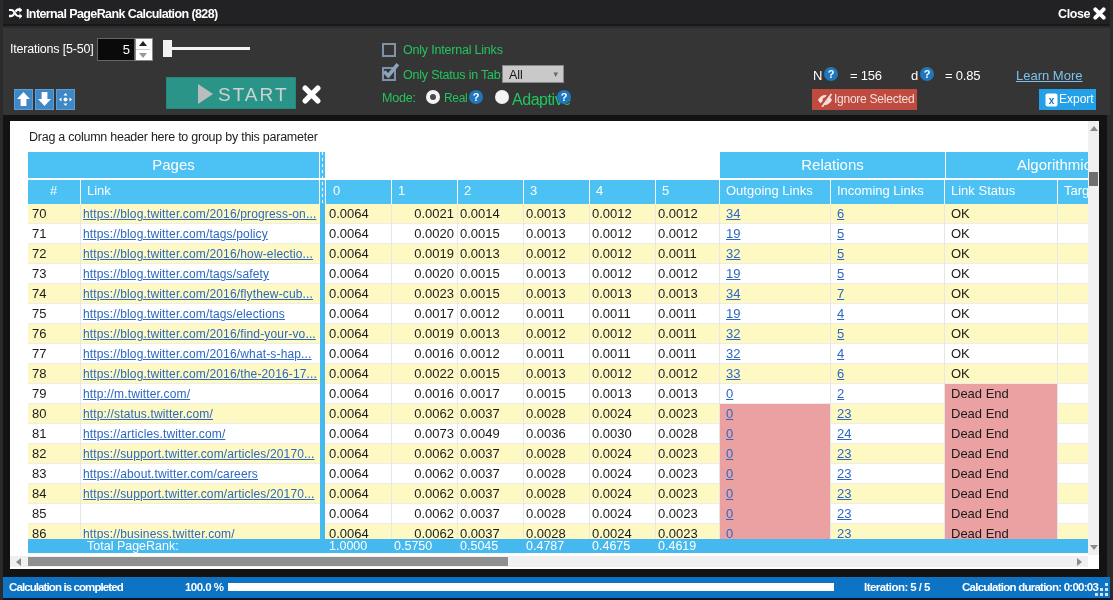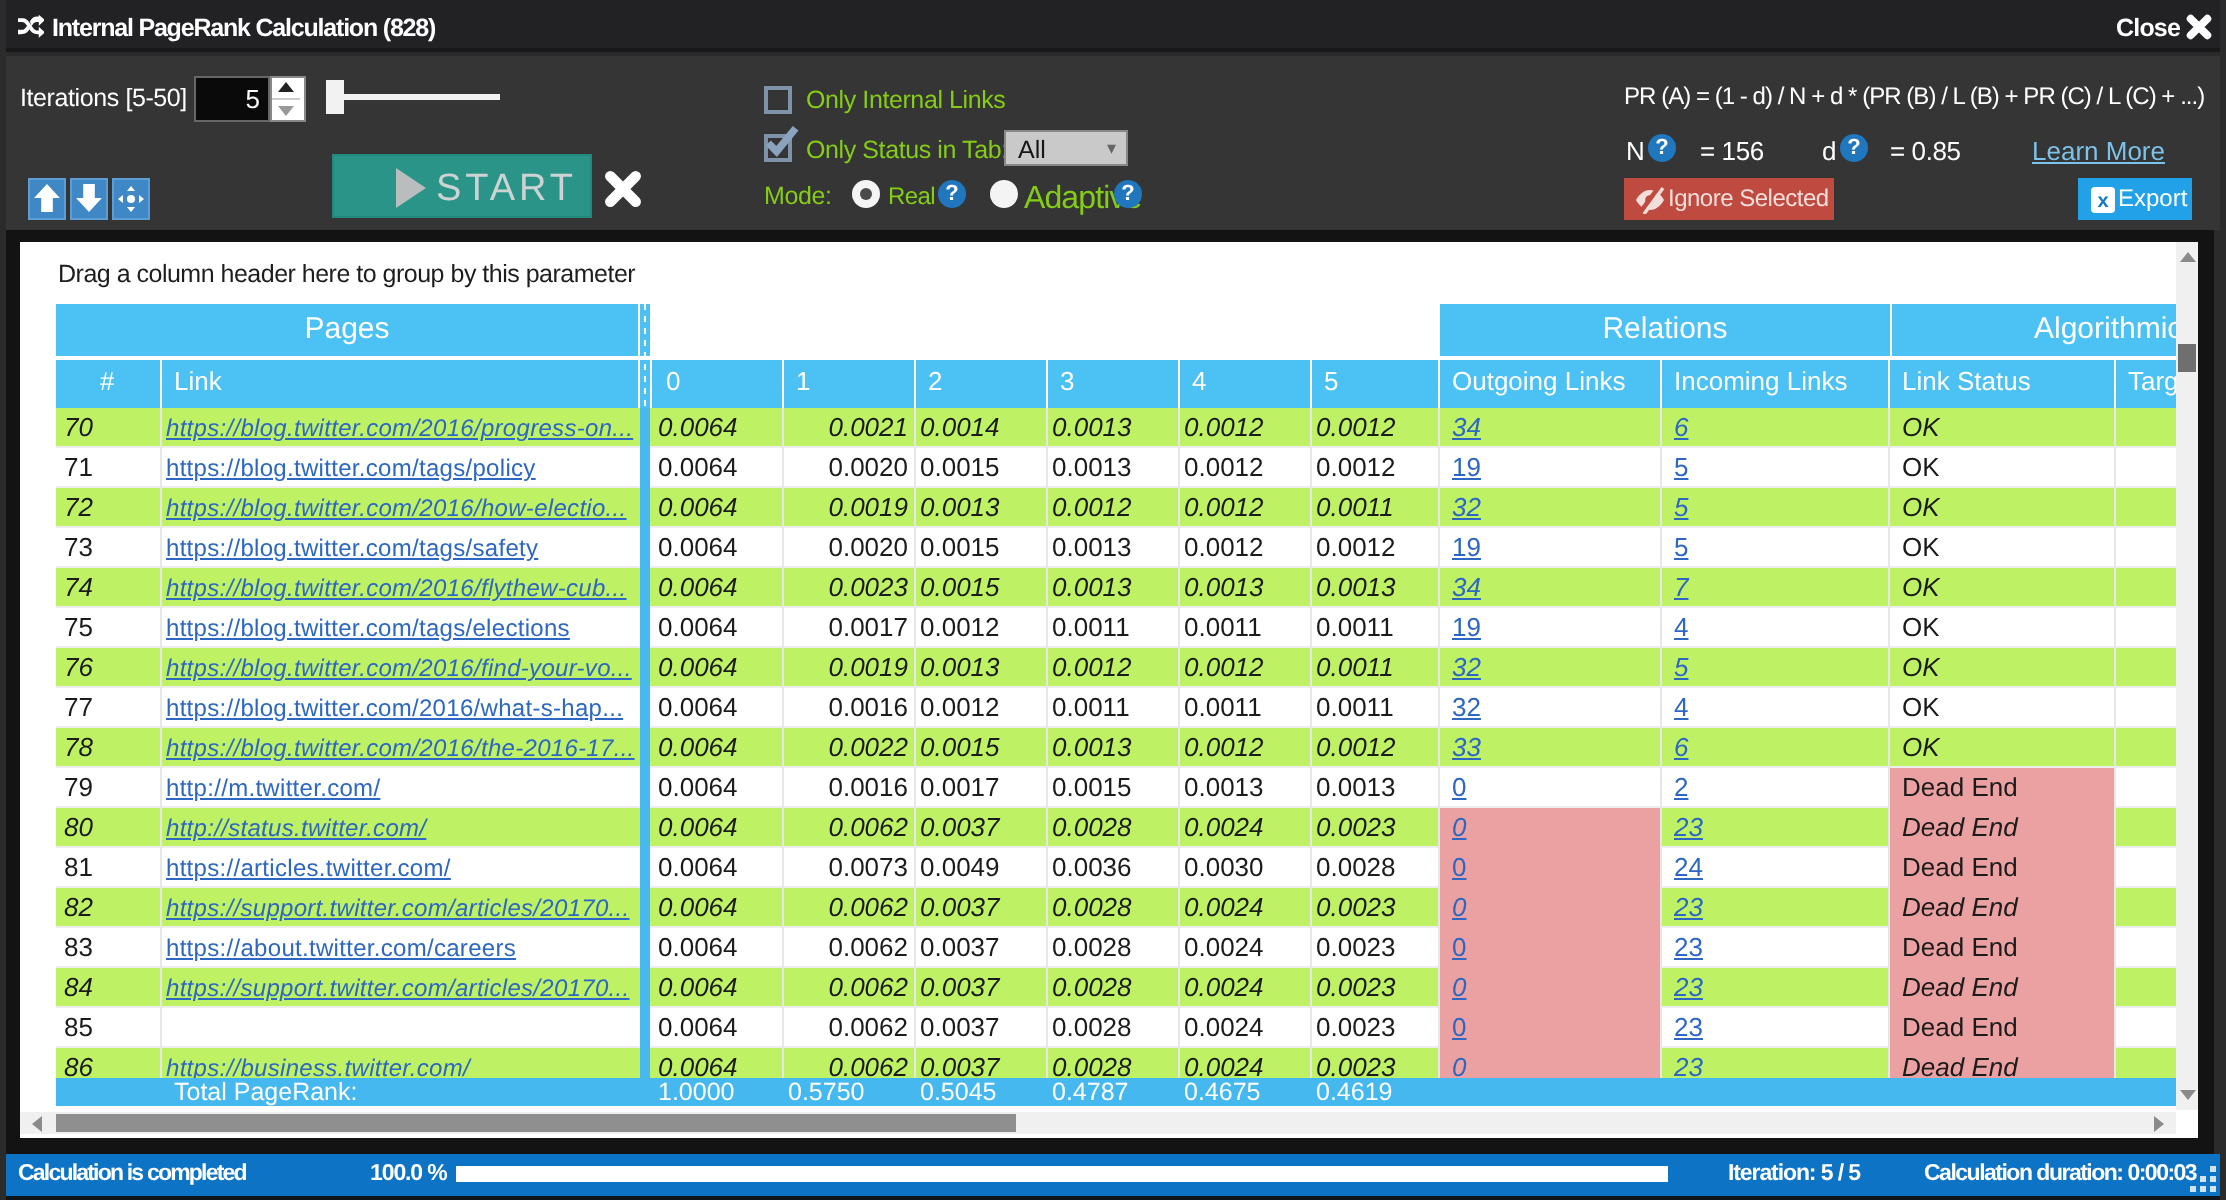--- a/index.html
+++ b/index.html
@@ -7,21 +7,21 @@
   font-family:"Liberation Sans", sans-serif; }
 .abs { position:absolute; }
 #stage { position:relative; width:1113px; height:600px; }
 
 #titlebar { left:0; top:0; width:1113px; height:26px; background:#222225; border-bottom:2px solid #18181a; }
 #title-text { left:26px; top:7px; color:#ffffff; font-size:12.5px; font-weight:bold; letter-spacing:-0.6px;}
 #close-text { left:1058px; top:7px; color:#ffffff; font-size:12.5px; font-weight:bold; letter-spacing:-0.4px; }
 
 #toolbar { left:0; top:28px; width:1113px; height:87px; background:#353535; }
 .tlabel { color:#ffffff; font-size:13px; letter-spacing:-0.2px; }
-.glabel { color:#84cc16; font-size:12.5px; letter-spacing:-0.2px; }
+.glabel { color:#22c55e; font-size:12.5px; letter-spacing:-0.2px; }
 #iterbox { left:97px; top:38px; width:38px; height:23px; background:#0a0a0a; border:1px solid #666;
   color:#fff; font-size:13px; text-align:right; padding:3px 4px 0 0; }
 #spinner { left:135px; top:38px; width:18px; height:23px; background:#fff; border:1px solid #888; }
 .tri-up { width:0; height:0; border-left:4px solid transparent; border-right:4px solid transparent; border-bottom:5px solid #222; position:absolute; left:3px; top:2px;}
 .tri-dn { width:0; height:0; border-left:4px solid transparent; border-right:4px solid transparent; border-top:5px solid #999; position:absolute; left:3px; top:14px;}
 #slider-handle { left:163px; top:40px; width:9px; height:17px; background:#f2f2f2; }
 #slider-track { left:172px; top:47px; width:78px; height:3px; background:#f2f2f2; }
 .bluebtn { width:19px; height:21px; background:#3f87c5; border:1px solid #5d9fd4; top:89px; }
 #start { left:166px; top:77px; width:130px; height:32px; background:#2a9488; border:1px solid #23887d; }
 #start .play { position:absolute; left:31px; top:6px; width:0; height:0;
@@ -41,21 +41,21 @@
 #dragtext { left:29px; top:130px; font-size:12.5px; color:#1d1d1d; letter-spacing:-0.25px; }
 
 #grid { left:28px; top:152px; width:1060px; height:401px; overflow:hidden; }
 .ghead { background:#4cc1f3; color:#fff; }
 .grow1 { top:0; height:26px; font-size:15px; }
 .grow2 { top:28px; height:24px; font-size:13.5px; }
 .gsep { background:#fff; width:1px; }
 .hcell { position:absolute; color:#fff; white-space:nowrap; overflow:hidden; font-size:13px !important; }
 #rows { left:0px; top:52px; width:1060px; height:349px; background:#fff; }
 .r { position:absolute; left:0; width:1060px; height:20px; border-bottom:1px solid #ededed; font-size:13px; color:#1b1b1b; }
-.r.alt { background:#bef264;font-style:italic; }
+.r.alt { background:#fef9c3; }
 .c { position:absolute; top:0; height:20px; line-height:19px; white-space:nowrap; overflow:hidden; }
 .num { left:4px; width:46px; }
 .lnk { left:55px; width:235px; }
 .lnk a, .ol a, .il a { color:#2d67c2; text-decoration:underline; }
 .lnk a { font-size:12px; letter-spacing:0.15px; }
 .i0{left:301px;} .i1{left:366px;text-align:right;} .i2{left:432px;} .i3{left:498px;} .i4{left:564px;} .i5{left:630px;}
 .it { width:60px; }
 .ol { left:698px; width:104px; }
 .il { left:809px; width:107px; }
 .st { left:923px; width:105px; }
@@ -135,21 +135,20 @@
   <div class="abs glabel" style="left:382px;top:91px">Mode:</div>
   <div class="abs radio" style="left:426px;top:90px">
       <div style="position:absolute;left:4px;top:4px;width:6px;height:6px;border-radius:50%;background:#4a4a4a"></div>
     </div>
   <div class="abs glabel" style="left:444px;top:91px;font-size:12px;letter-spacing:-0.3px">Real</div>
   <div class="abs qmark" style="left:469px;top:90px">?</div>
   <div class="abs radio" style="left:495px;top:90px"></div>
   <div class="abs glabel" style="left:512px;top:91px;letter-spacing:-0.45px;font-size:16px">Adaptive</div>
   <div class="abs qmark" style="left:557px;top:90px">?</div>
 
-  <div class="abs" id="formula" style="left:812px;top:41px;white-space:nowrap;color:#fff;font-size:12px;letter-spacing:-0.48px">PR (A) = (1 - d) / N + d * (PR (B) / L (B) + PR (C) / L (C) + ...)</div>
   <div class="abs tlabel" style="left:813px;top:68px">N</div>
   <div class="abs qmark" style="left:824px;top:67px">?</div>
   <div class="abs tlabel" style="left:850px;top:68px">= 156</div>
   <div class="abs tlabel" style="left:911px;top:68px">d</div>
   <div class="abs qmark" style="left:920px;top:67px">?</div>
   <div class="abs tlabel" style="left:945px;top:68px">= 0.85</div>
   <div class="abs" style="left:1016px;top:68px;color:#7cc2ea;font-size:13px;text-decoration:underline">Learn More</div>
 
   <div class="abs" id="ignore">
     <svg style="position:absolute;left:5px;top:4px" width="16" height="14" viewBox="0 0 16 14">

